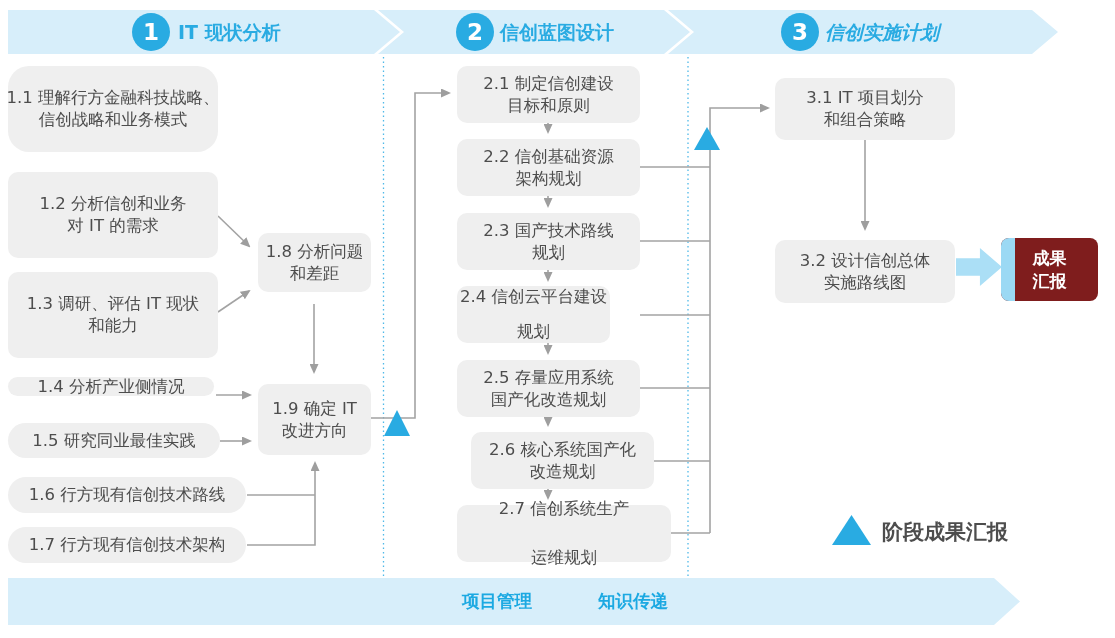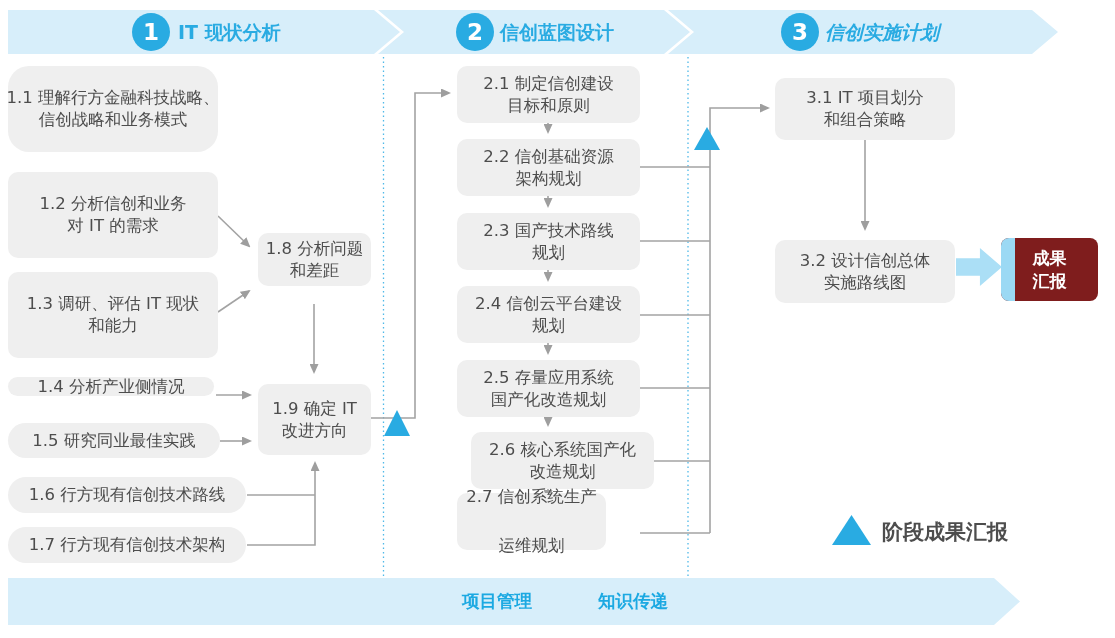--- a/index.html
+++ b/index.html
@@ -122,54 +122,54 @@
   </div>
   <div class="gbox pill" style="left:8px;top:423px;width:212px;height:35px;">
     <div>1.5 研究同业最佳实践</div>
   </div>
   <div class="gbox pill" style="left:8px;top:477px;width:238px;height:36px;">
     <div>1.6 行方现有信创技术路线</div>
   </div>
   <div class="gbox pill" style="left:8px;top:527px;width:238px;height:36px;">
     <div>1.7 行方现有信创技术架构</div>
   </div>
-  <div class="gbox" style="left:258px;top:233px;width:113px;height:53px;">
+  <div class="gbox" style="left:258px;top:233px;width:113px;height:59px;">
     <div>1.8 分析问题</div>
       <div>和差距</div>
   </div>
   <div class="gbox" style="left:258px;top:384px;width:113px;height:71px;">
     <div>1.9 确定 IT</div>
       <div>改进方向</div>
   </div>
 
   <div class="gbox" style="left:457px;top:66px;width:183px;height:57px;">
     <div>2.1 制定信创建设</div>
       <div>目标和原则</div>
   </div>
   <div class="gbox" style="left:457px;top:139px;width:183px;height:57px;">
     <div>2.2 信创基础资源</div>
       <div>架构规划</div>
   </div>
   <div class="gbox" style="left:457px;top:213px;width:183px;height:57px;">
     <div>2.3 国产技术路线</div>
       <div>规划</div>
   </div>
-  <div class="gbox" style="left:457px;top:286px;width:183px;height:57px;">
+  <div class="gbox" style="left:457px;top:286px;width:153px;height:57px;justify-content:space-between;">
     <div>2.4 信创云平台建设</div>
       <div>规划</div>
   </div>
   <div class="gbox" style="left:457px;top:360px;width:183px;height:57px;">
     <div>2.5 存量应用系统</div>
       <div>国产化改造规划</div>
   </div>
   <div class="gbox" style="left:457px;top:432px;width:183px;height:57px;margin-left:14px;">
     <div>2.6 核心系统国产化</div>
       <div>改造规划</div>
   </div>
-  <div class="gbox" style="left:457px;top:493px;width:149px;height:57px;gap:27px;">
+  <div class="gbox" style="left:457px;top:505px;width:214px;height:57px;gap:27px;">
     <div>2.7 信创系统生产</div>
       <div>运维规划</div>
   </div>
 
   <div class="gbox" style="left:775px;top:78px;width:180px;height:62px;">
     <div>3.1 IT 项目划分</div>
       <div>和组合策略</div>
   </div>
   <div class="gbox" style="left:775px;top:240px;width:180px;height:63px;">
     <div>3.2 设计信创总体</div>

